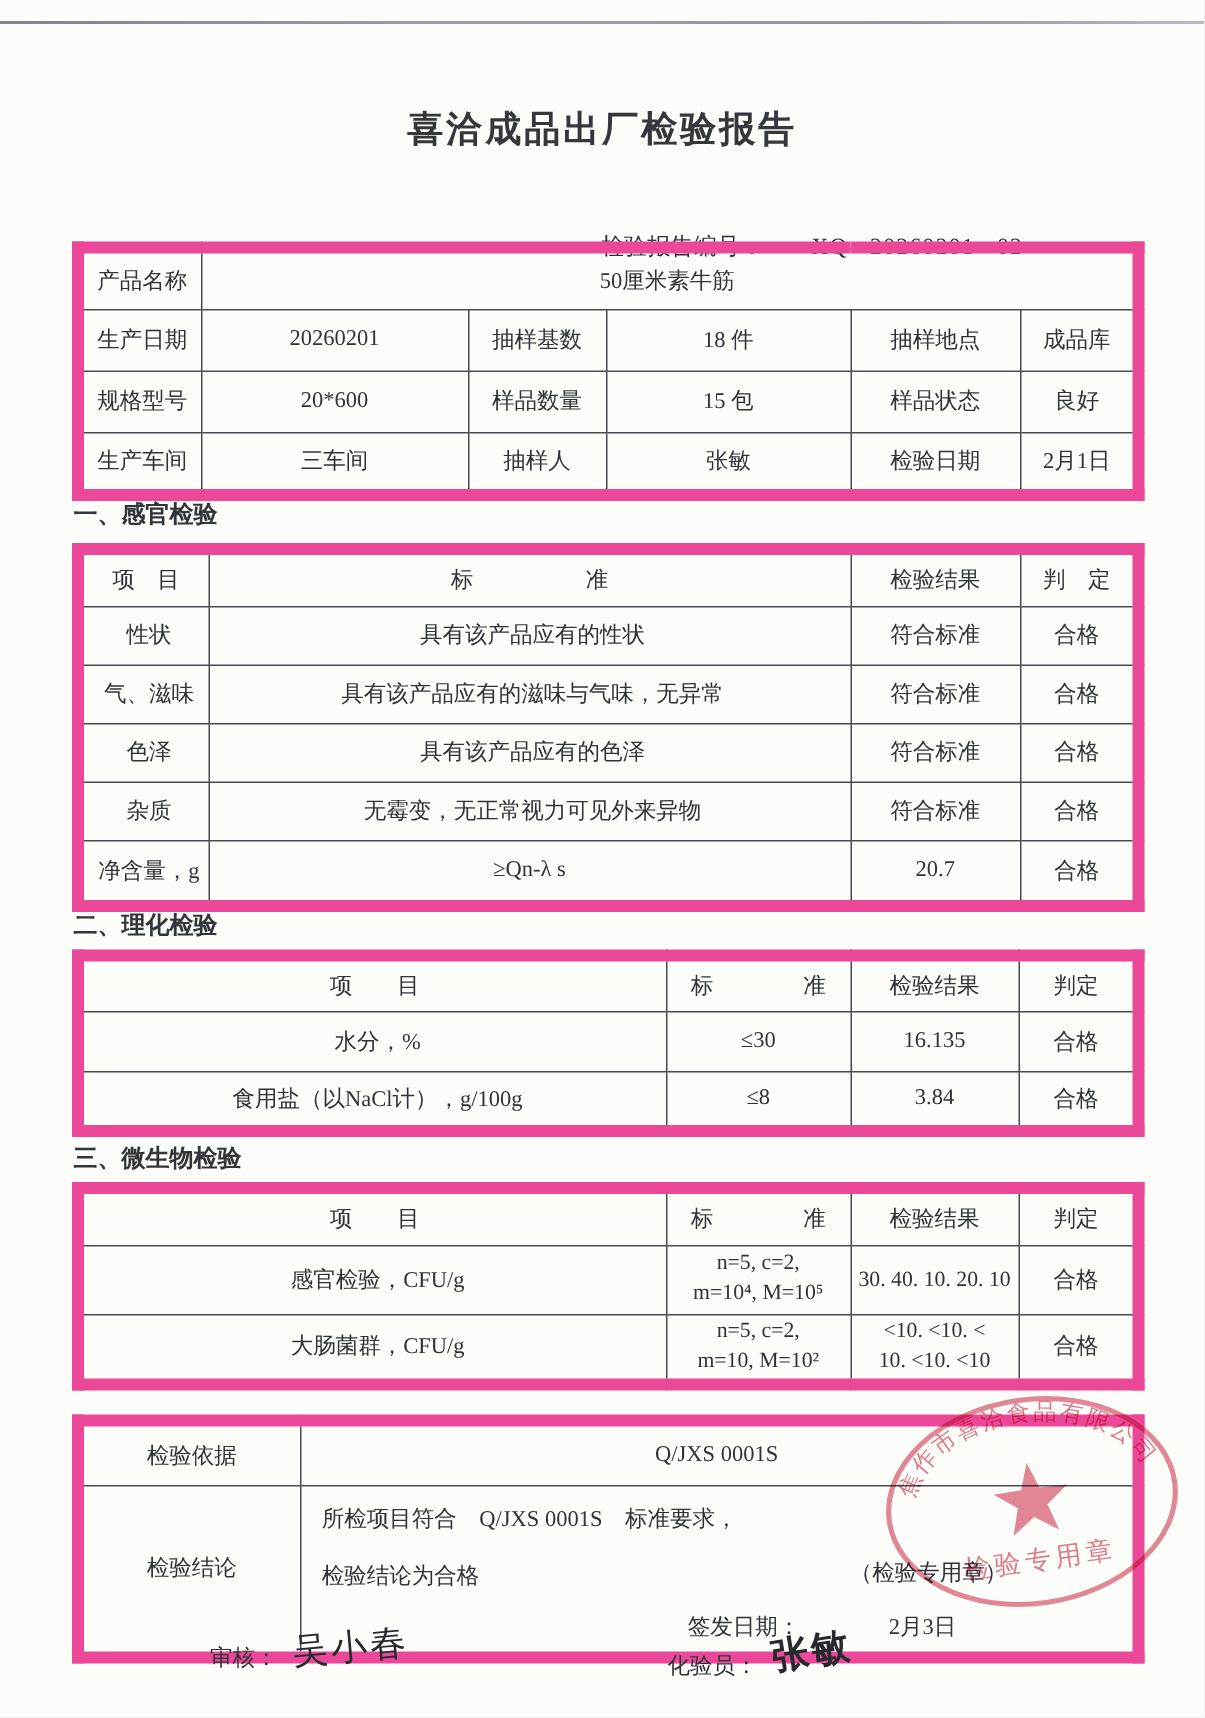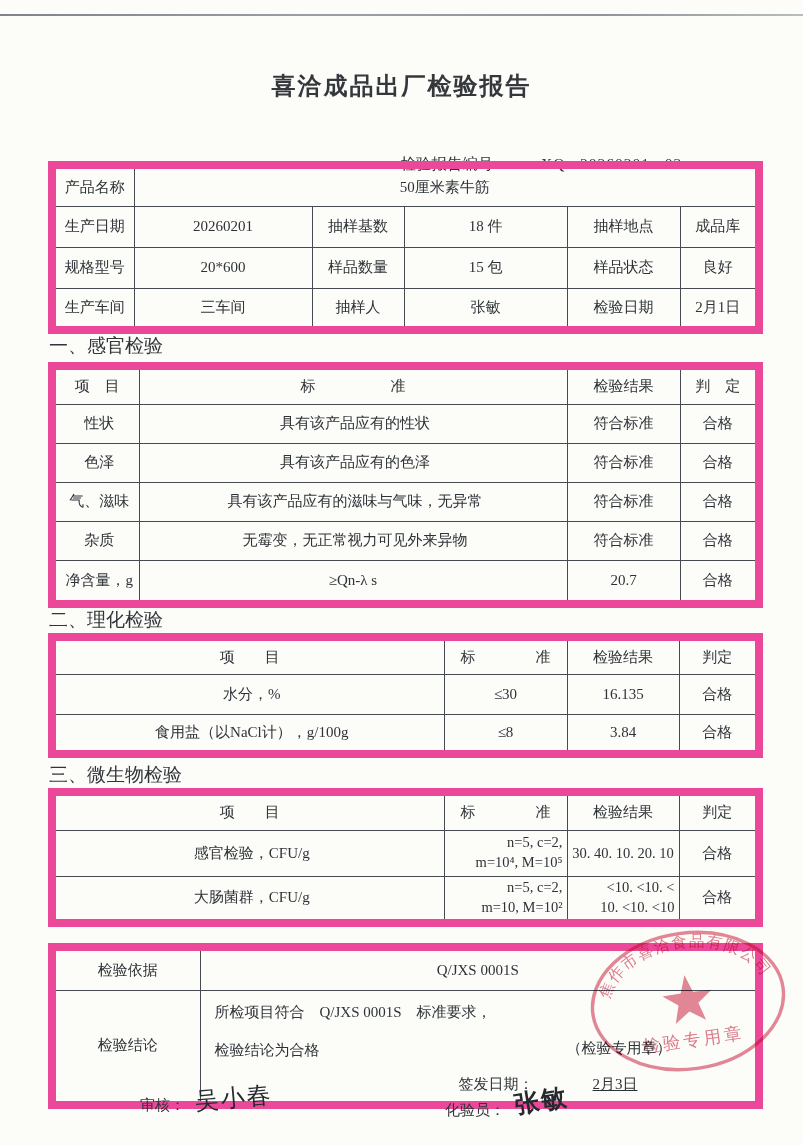--- a/index.html
+++ b/index.html
@@ -8,39 +8,39 @@
     background:#fcfcf9; overflow:hidden;
     font-family:"Liberation Serif","DejaVu Serif",serif;
     color:#2e3338;
   }
   .scanline{position:absolute;left:0;top:14px;width:803px;height:2px;
     background:linear-gradient(90deg,#7e8487,#9aa0a3 40%,#8f9598 75%,#b7bcbe);}
   .title{position:absolute;left:0;top:70px;width:803px;margin:0;
     text-align:center;font-size:24px;font-weight:bold;letter-spacing:2px;color:#34383c;}
   .report-no{position:absolute;left:385px;top:136px;font-size:15.5px;white-space:pre;}
   .report-no .rn-val{margin-left:32px;letter-spacing:1px;}
-  .sec-head{position:absolute;left:49px;font-size:19px;font-weight:normal;color:#30353a;text-align:right;}
+  .sec-head{position:absolute;left:49px;font-size:16px;font-weight:bold;color:#30353a;text-align:right;}
   table{position:absolute;border-collapse:collapse;table-layout:fixed;background:transparent;}
   td,th{border:1.5px solid #464b51;font-size:15px;font-weight:normal;
     padding:0 4px;overflow:hidden;color:#2e3338;}
   table.tbl{border:8px solid #ec4899;}
   .ctr{text-align:center;}
   .lft{text-align:center;padding-left:8px;}
   .lbl{text-align:center;}
   th{white-space:pre;}
-  .pre{white-space:pre-line;line-height:1.35;text-align:right;}
+  .pre{white-space:pre-line;line-height:1.35;}
   .small{font-size:14.5px;}
   
   .concl-cell{position:relative;padding:0;}
   .concl-cell span{position:absolute;white-space:pre;font-size:15px;}
   .c-line1{left:14px;top:12px;}
   .c-line2{left:14px;top:50px;}
   .c-seal{left:366px;top:48px;}
   .c-issue-label{left:258px;top:84px;}
-  .c-issue-value{left:392px;top:84px;text-decoration:underline;}
+  .c-issue-value{left:392px;top:84px;}
   
   .sig{position:absolute;font-size:15px;}
   .sig-review{left:140px;top:1086px;}
   .sig-tester{left:445px;top:1090px;}
   .handwrite{display:inline-block;font-size:24px;color:#26292d;
     transform:rotate(-5deg) translateY(-4px);margin-left:10px;letter-spacing:2px;}
   .handwrite2{transform:rotate(-9deg) translateY(-6px);font-size:25px;font-weight:bold;}
   
   .stamp{position:absolute;left:586px;top:928px;width:208px;height:152px;
     mix-blend-mode:multiply;opacity:.88;pointer-events:none;}
@@ -114,28 +114,28 @@
       <th>检验结果</th>
       <th>判　定</th>
     </tr>
     <tr style="height:39px">
       <td class="lft">性状</td>
       <td class="lft">具有该产品应有的性状</td>
       <td class="ctr">符合标准</td>
       <td class="ctr">合格</td>
     </tr>
     <tr style="height:39px">
+      <td class="lft">气、滋味</td>
+      <td class="lft">具有该产品应有的滋味与气味，无异常</td>
+      <td class="ctr">符合标准</td>
+      <td class="ctr">合格</td>
+    </tr>
+    <tr style="height:39px">
       <td class="lft">色泽</td>
       <td class="lft">具有该产品应有的色泽</td>
-      <td class="ctr">符合标准</td>
-      <td class="ctr">合格</td>
-    </tr>
-    <tr style="height:39px">
-      <td class="lft">气、滋味</td>
-      <td class="lft">具有该产品应有的滋味与气味，无异常</td>
       <td class="ctr">符合标准</td>
       <td class="ctr">合格</td>
     </tr>
     <tr style="height:39px">
       <td class="lft">杂质</td>
       <td class="lft">无霉变，无正常视力可见外来异物</td>
       <td class="ctr">符合标准</td>
       <td class="ctr">合格</td>
     </tr>
     <tr style="height:44px">

